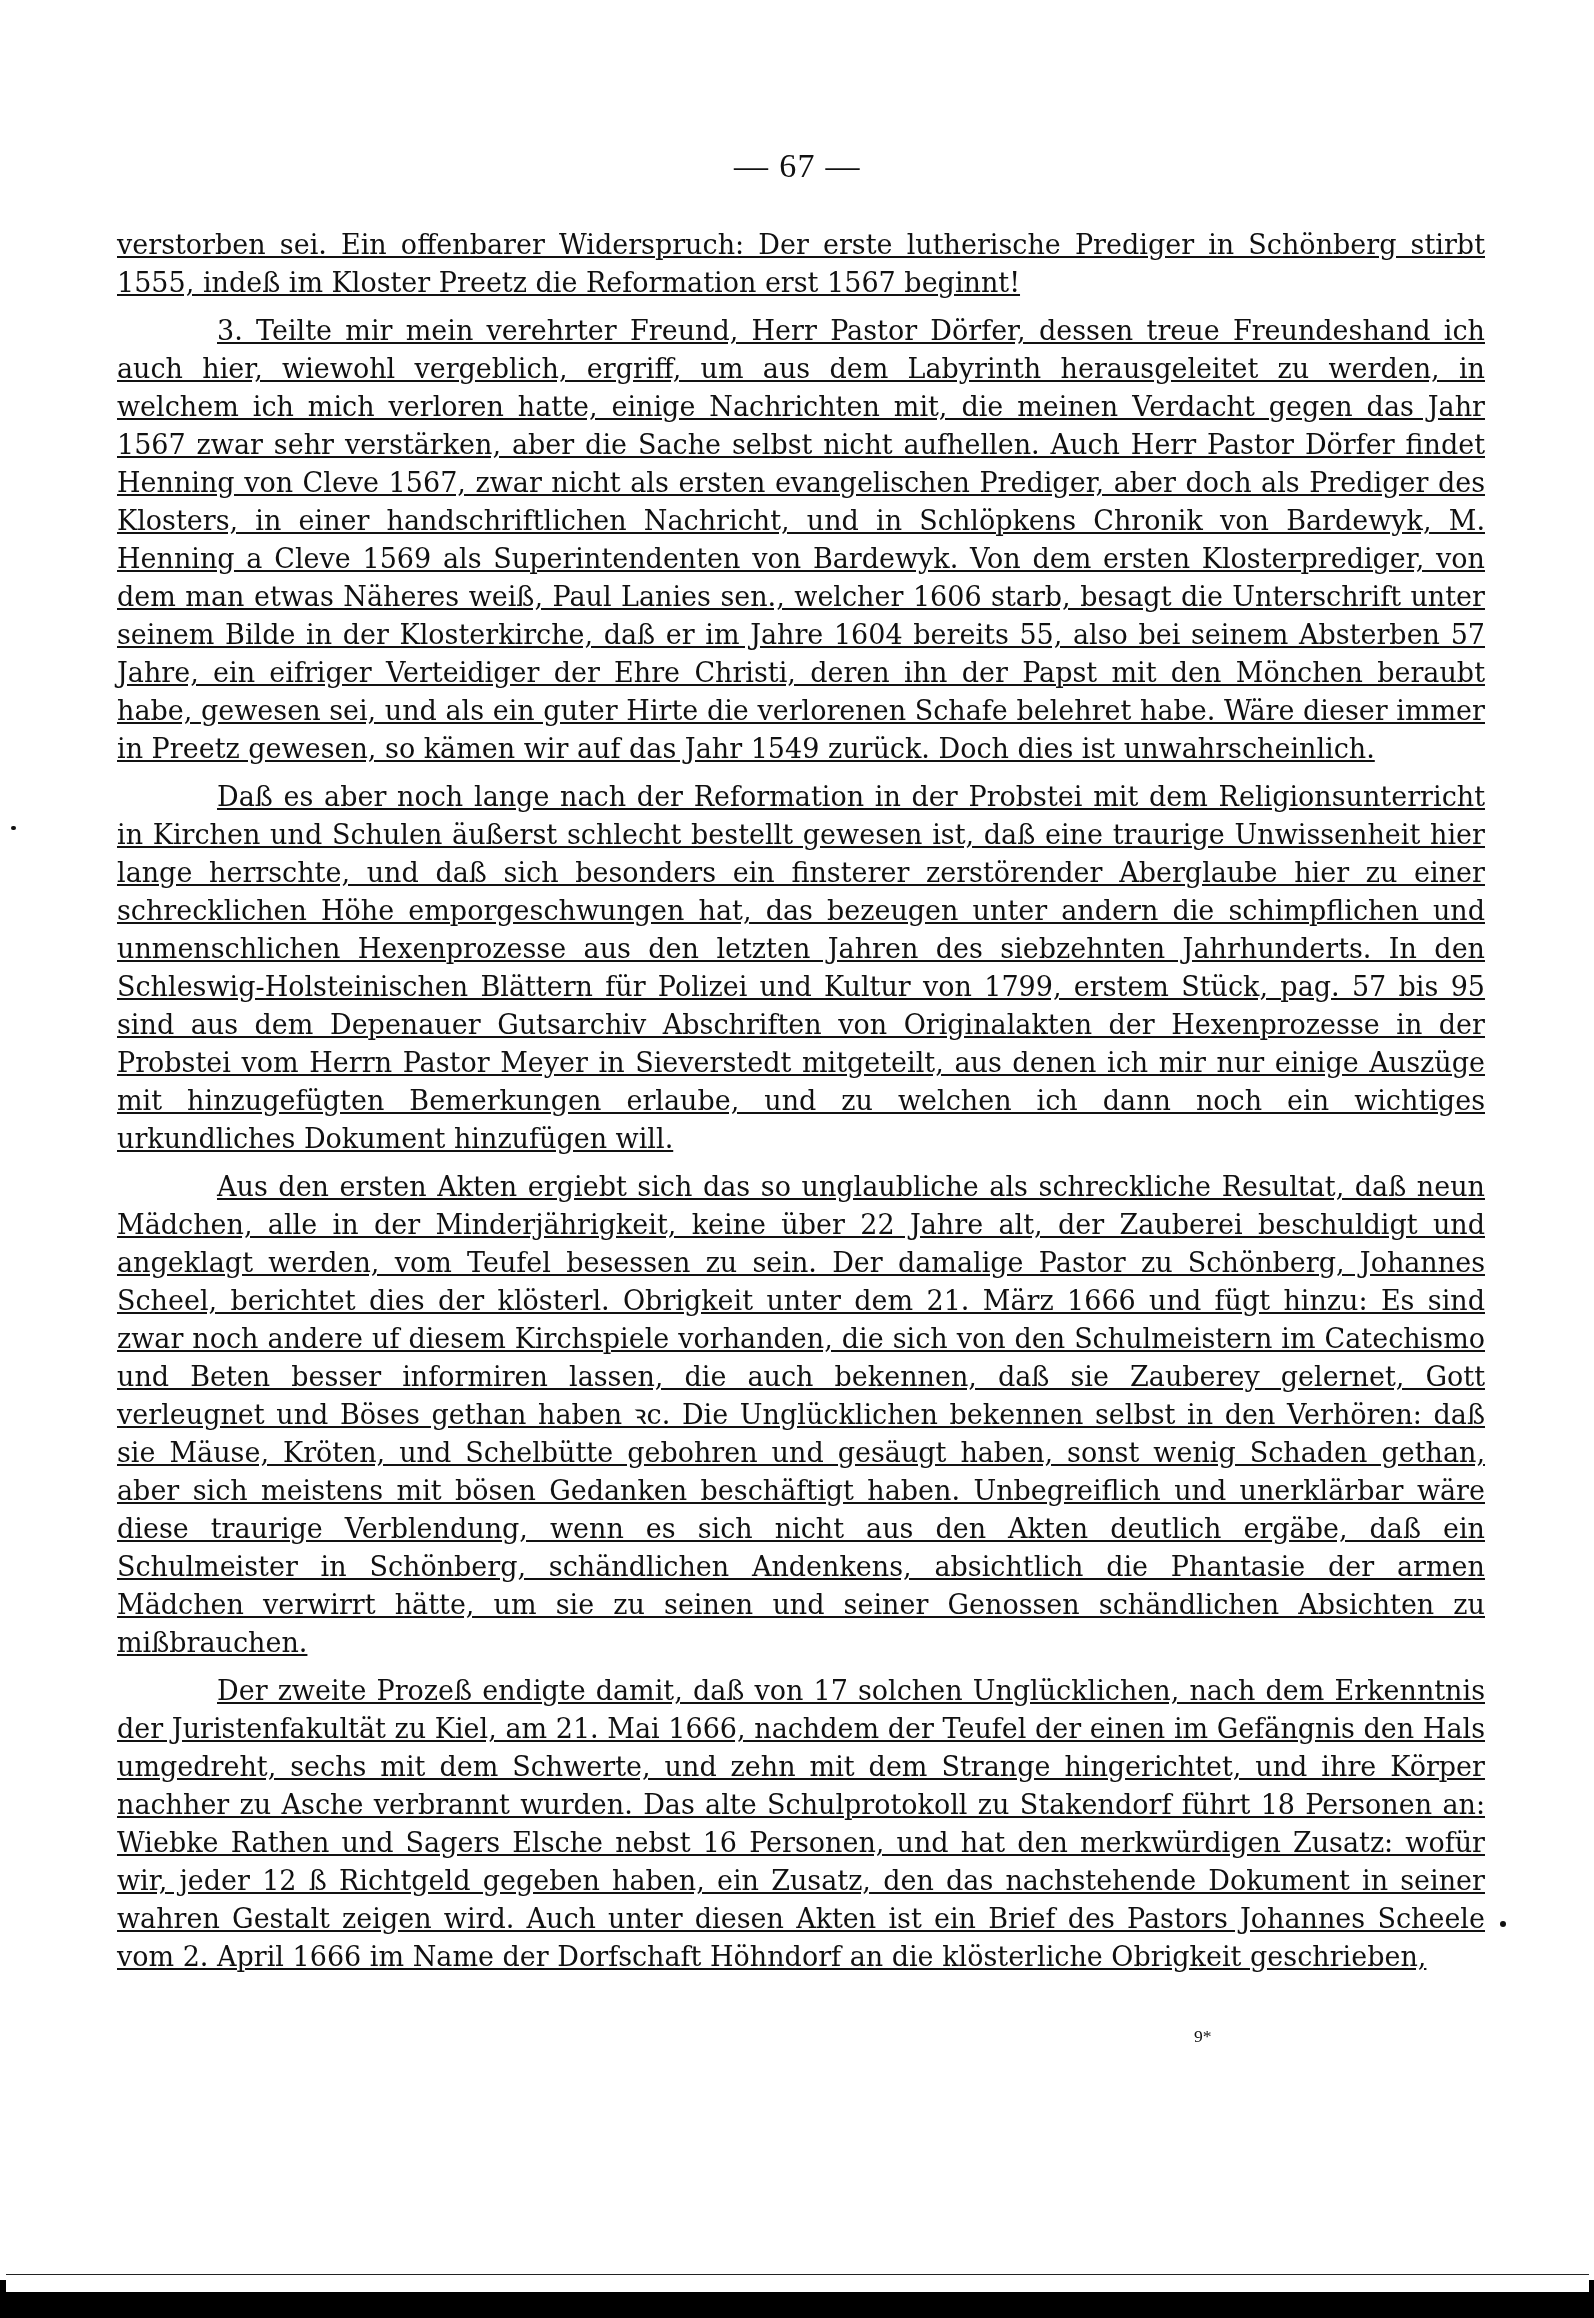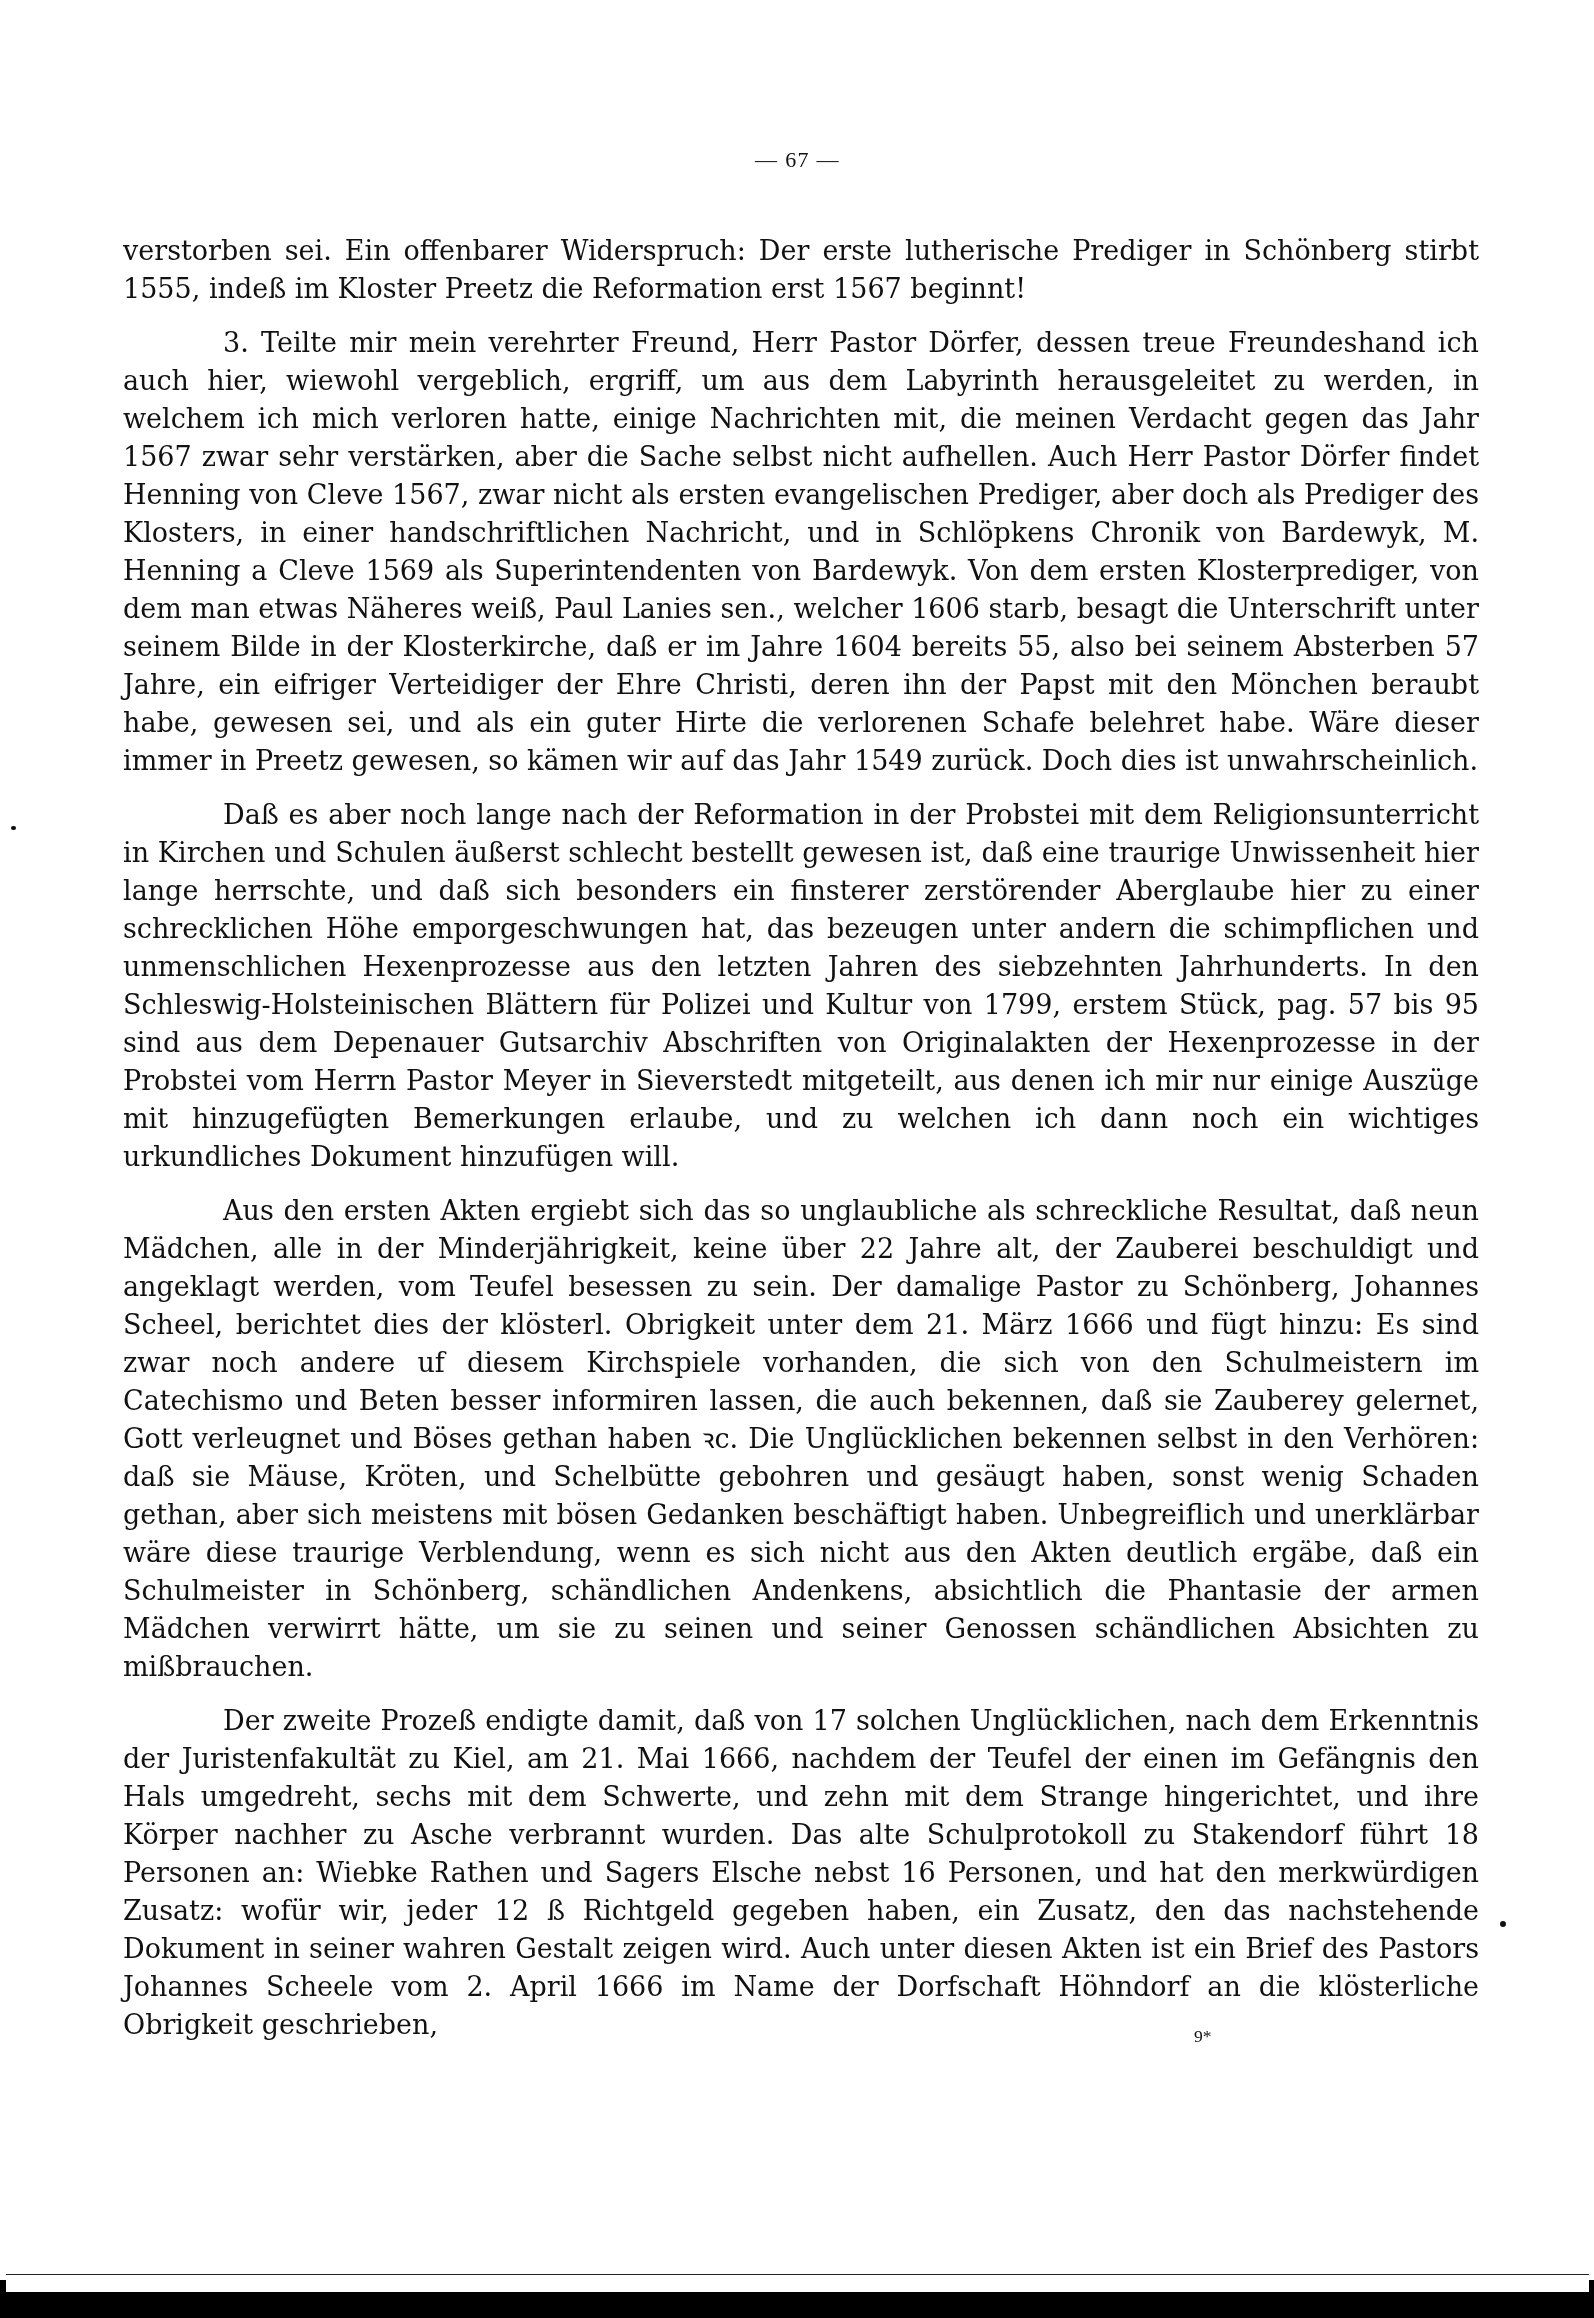--- a/index.html
+++ b/index.html
@@ -1,22 +1,22 @@
 <!DOCTYPE html>
 <html style="font-size:10px"><head>
 <meta charset="utf-8">
 <style>
   html, body { margin: 0; padding: 0; background: #ffffff; }
   body { width: 1595px; height: 2319px; position: relative; overflow: hidden;
          font-family: "DejaVu Serif", "Liberation Serif", serif; color: #111; }
   .page-number { position: absolute; top: 147px; left: 0; width: 1595px; text-align: center;
-                 font-size: 22px; font-family: "Liberation Serif", serif; letter-spacing: 1.3px; }
+                 font-size: 34px; font-family: "Liberation Serif", serif; letter-spacing: 1.3px; }
   .text { position: absolute; top: 216px; left: 107px; width: 1388px; font-size: 27px;
           line-height: 38px; text-align: justify; }
-  .text p { margin: 16px; text-indent: 0; }
+  .text p { margin: 10px; text-indent: 0; text-decoration: underline; }
   .text p.indent { text-indent: 100px; }
   .sig { position: absolute; top: 2026px; left: 1194px; font-size: 17.6px;
          font-family: "Liberation Serif", serif; }
   .dot-left { position: absolute; left: 11.3px; top: 826px; width: 4.4px; height: 4.4px; background: #111; border-radius: 50%; }
   .dot-right { position: absolute; left: 1500px; top: 1921px; width: 6.3px; height: 6.3px; background: #111; border-radius: 50%; }
   .bottom-edge { position: absolute; left: 0; top: 2280px; width: 1595px; height: 38px; background: #000; }
   .bottom-edge::before { content: ""; position: absolute; left: 6.3px; right: 6.3px; top: -6.3px; height: 17.6px; background: #fff; border-top: 1.9px solid #222; }
 </style>
 </head>
 <body>

